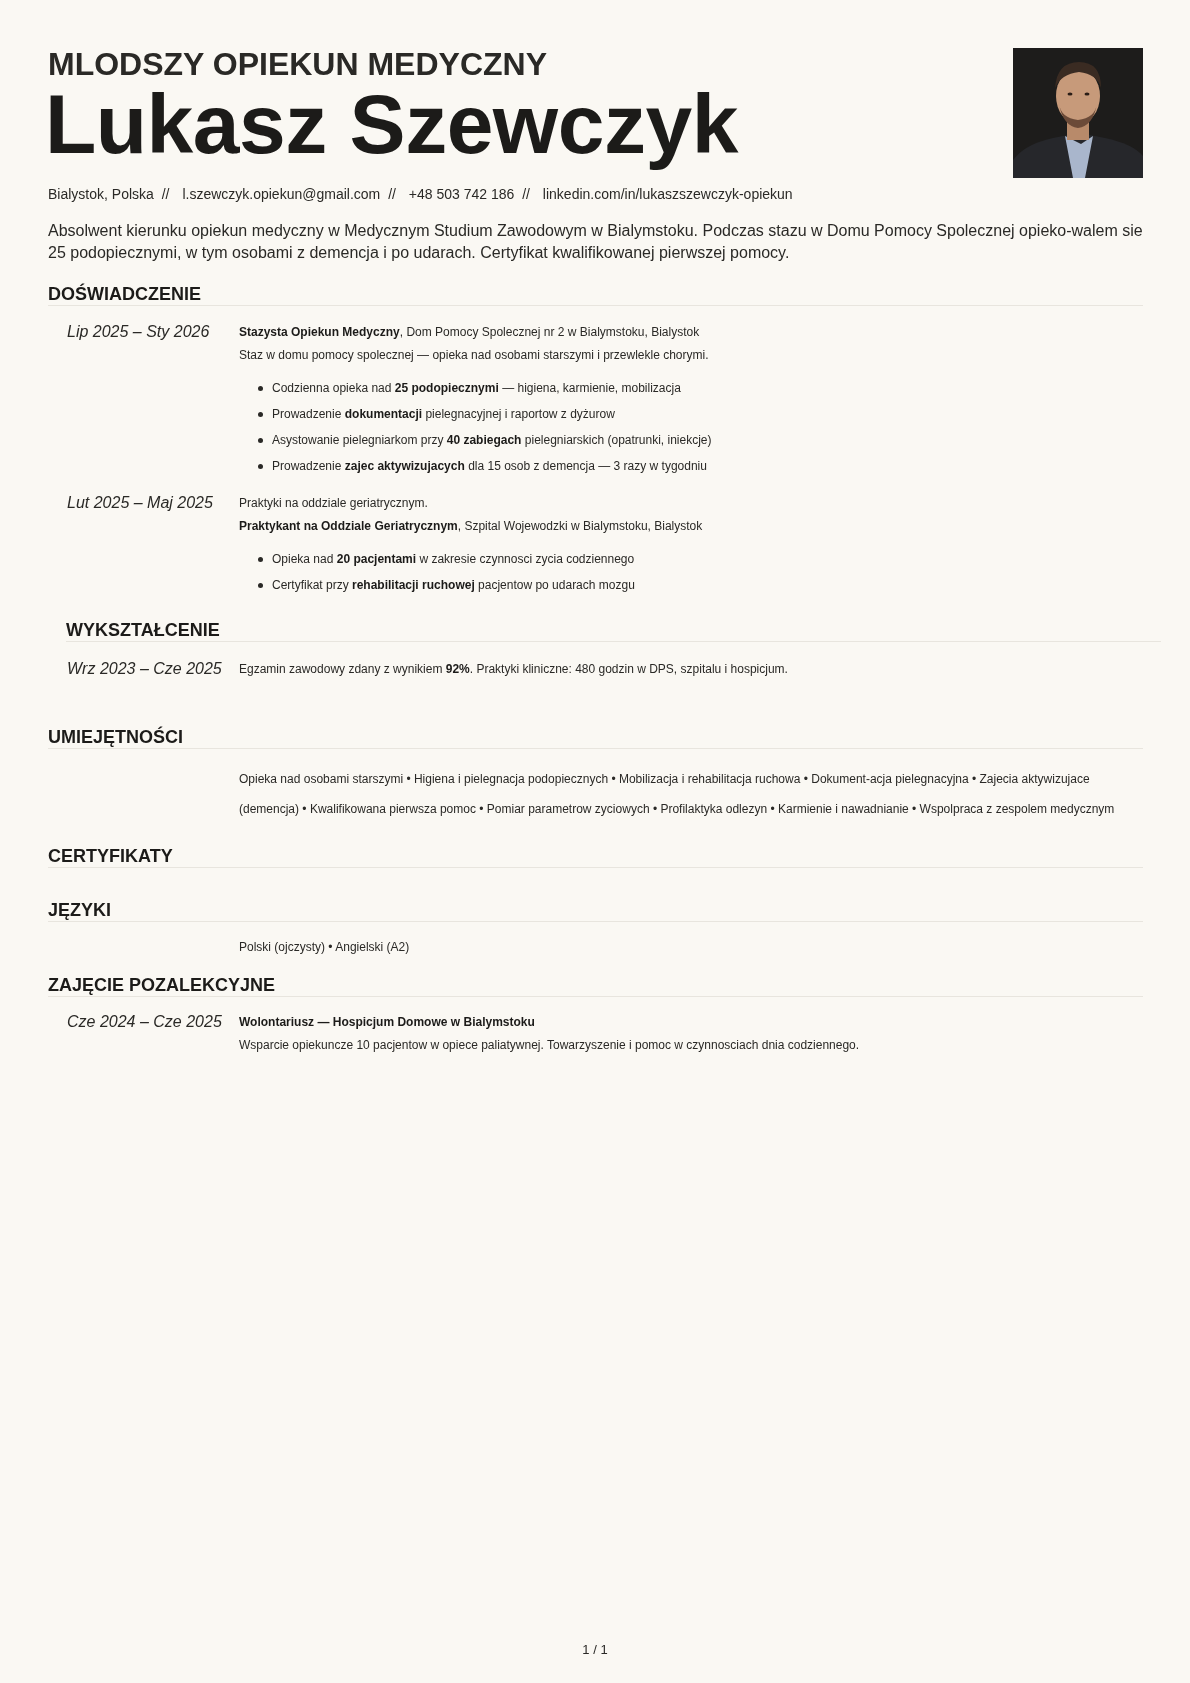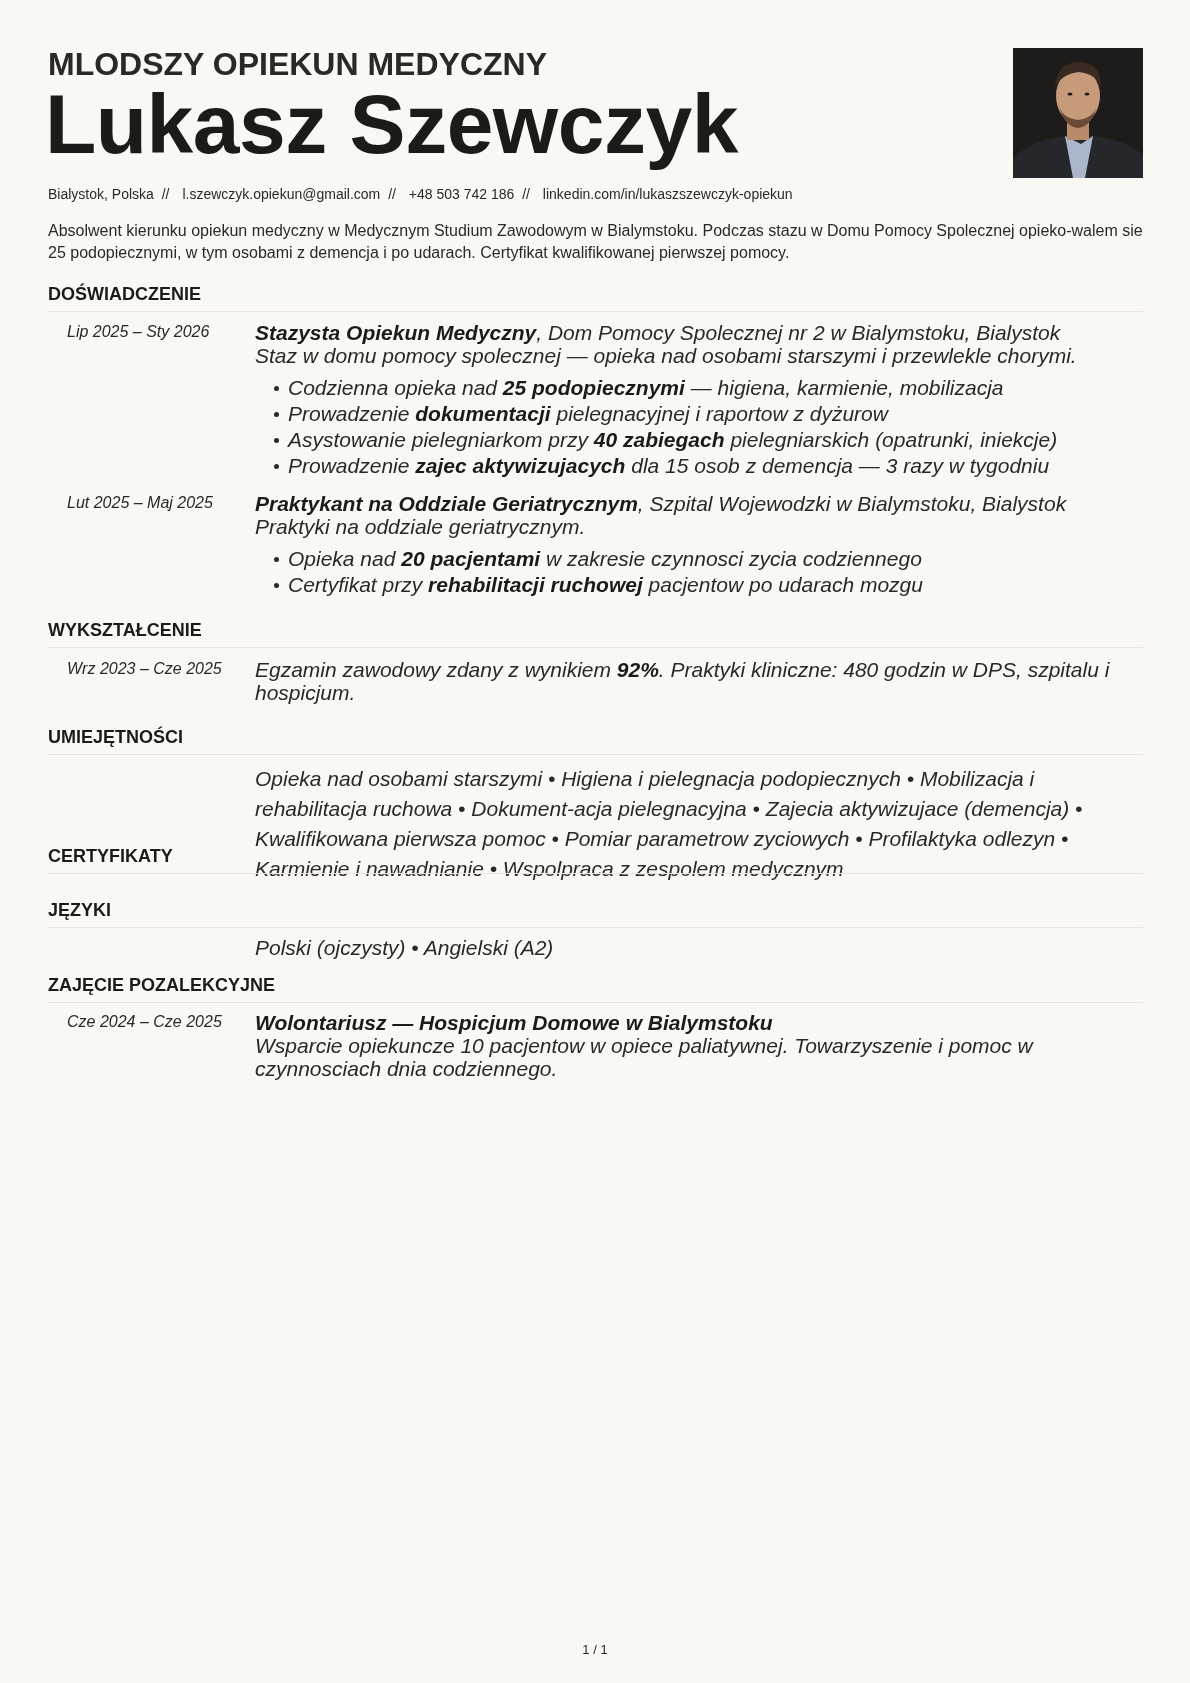--- a/index.html
+++ b/index.html
@@ -32,31 +32,30 @@
     font-size: 14px; color: #2a2926; white-space: nowrap;
   }
   .contact span.sep { margin: 0 9px 0 4px; }
   .summary {
     position: absolute; left: 0; top: 220px; width: 1095px;
     font-size: 16px; line-height: 22px; color: #2a2926;
   }
   .section-h {
     position: absolute; left: 0; width: 1095px;
     font-size: 18px; font-weight: 700; color: #1c1b19;
-    padding-bottom: 6px;
     border-bottom: 1px solid #e8e5de;
   }
   .row { position: absolute; left: 0; width: 1095px; }
   .date {
     position: absolute; left: 0; top: 2px;
     font-size: 16px; font-style: italic; color: #2a2926; white-space: nowrap; margin-left: 19px;
   }
   .body {
-    position: absolute; left: 207px; width: 895px;
-    font-size: 21px; line-height: 23px; color: #2a2926; font-style: italic;
+    position: absolute; left: 191px; width: 895px;
+    font-size: 12px; line-height: 23px; color: #2a2926;
   }
   .body b { font-weight: 700; color: #1c1b19; }
   .bullets { margin: 8px 0 0 0; padding: 0 0 0 33px; list-style: none; }
   .bullets li { position: relative; line-height: 26px; }
   .bullets li::before {
     content: ""; position: absolute; left: -14px; top: 11px;
     width: 5px; height: 5px; border-radius: 50%; background: #2a2926;
   }
   .page-num {
     position: absolute; left: 0; width: 1190px; top: 1642px;
@@ -109,30 +108,30 @@
         <li><span>Prowadzenie </span><b>dokumentacji</b><span> pielegnacyjnej i raportow z dyżurow</span></li>
         <li><span>Asystowanie pielegniarkom przy </span><b>40 zabiegach</b><span> pielegniarskich (opatrunki, iniekcje)</span></li>
         <li><span>Prowadzenie </span><b>zajec aktywizujacych</b><span> dla 15 osob z demencja — 3 razy w tygodniu</span></li>
       </ul>
     </div>
   </div>
 
   <div class="row" style="top:492px;">
     <div class="date">Lut 2025 – Maj 2025</div>
     <div class="body" style="top:0;">
+      <div>Praktyki na oddziale geriatrycznym.</div>
       <div><b>Praktykant na Oddziale Geriatrycznym</b><span>, Szpital Wojewodzki w Bialymstoku, Bialystok</span></div>
-      <div>Praktyki na oddziale geriatrycznym.</div>
       <ul class="bullets">
         <li><span>Opieka nad </span><b>20 pacjentami</b><span> w zakresie czynnosci zycia codziennego</span></li>
         <li><span>Certyfikat przy </span><b>rehabilitacji ruchowej</b><span> pacjentow po udarach mozgu</span></li>
       </ul>
     </div>
   </div>
 
-  <div class="section-h" style="top:620px;">WYKSZTAŁCENIE</div>
+  <div class="section-h" style="top:620px;margin-left:18px;">WYKSZTAŁCENIE</div>
 
   <div class="row" style="top:658px;">
     <div class="date">Wrz 2023 – Cze 2025</div>
     <div class="body" style="top:0;">
       <div><span>Egzamin zawodowy zdany z wynikiem </span><b>92%</b><span>. Praktyki kliniczne: 480 godzin w DPS, szpitalu i hospicjum.</span></div>
     </div>
   </div>
 
   <div class="section-h" style="top:727px;">UMIEJĘTNOŚCI</div>
   <div class="row" style="top:764px;">

